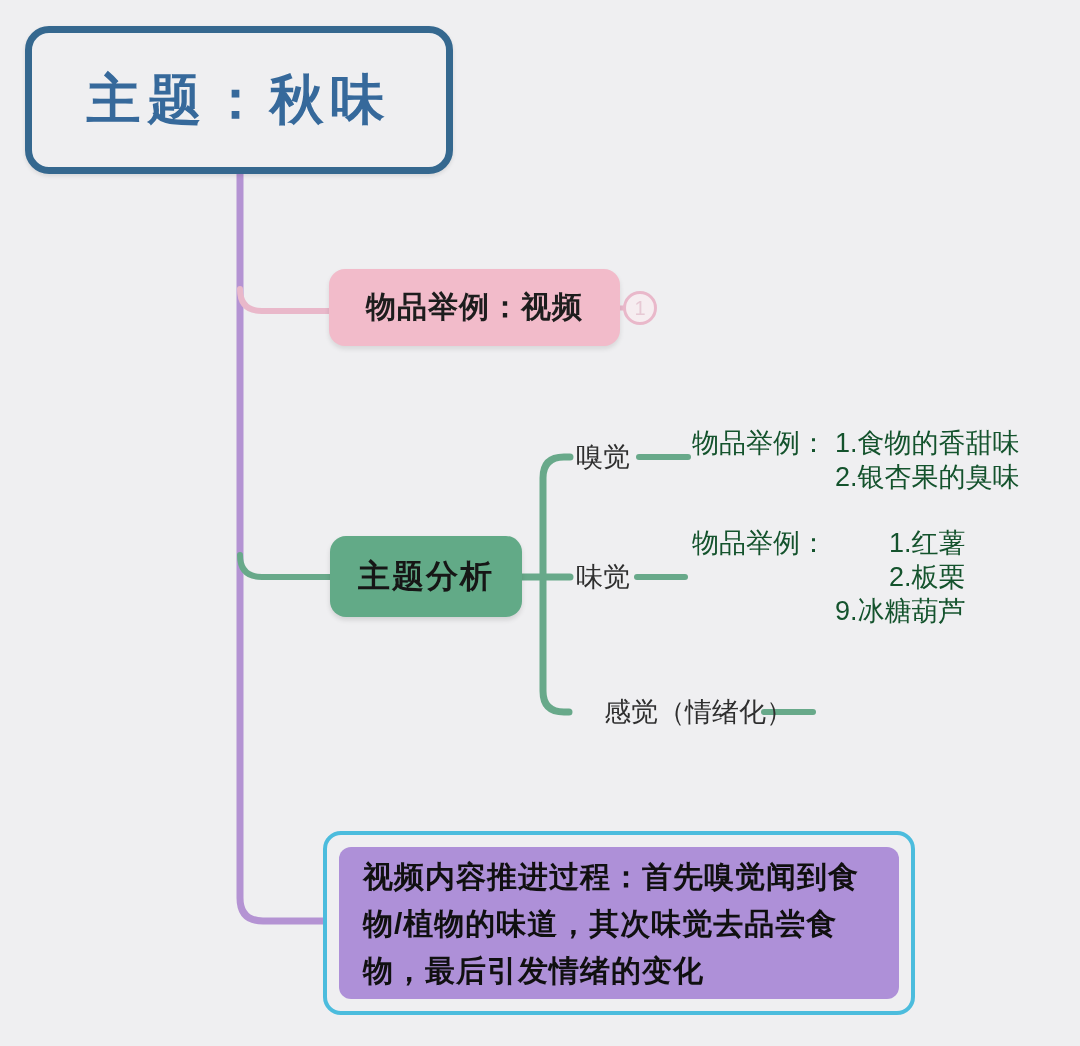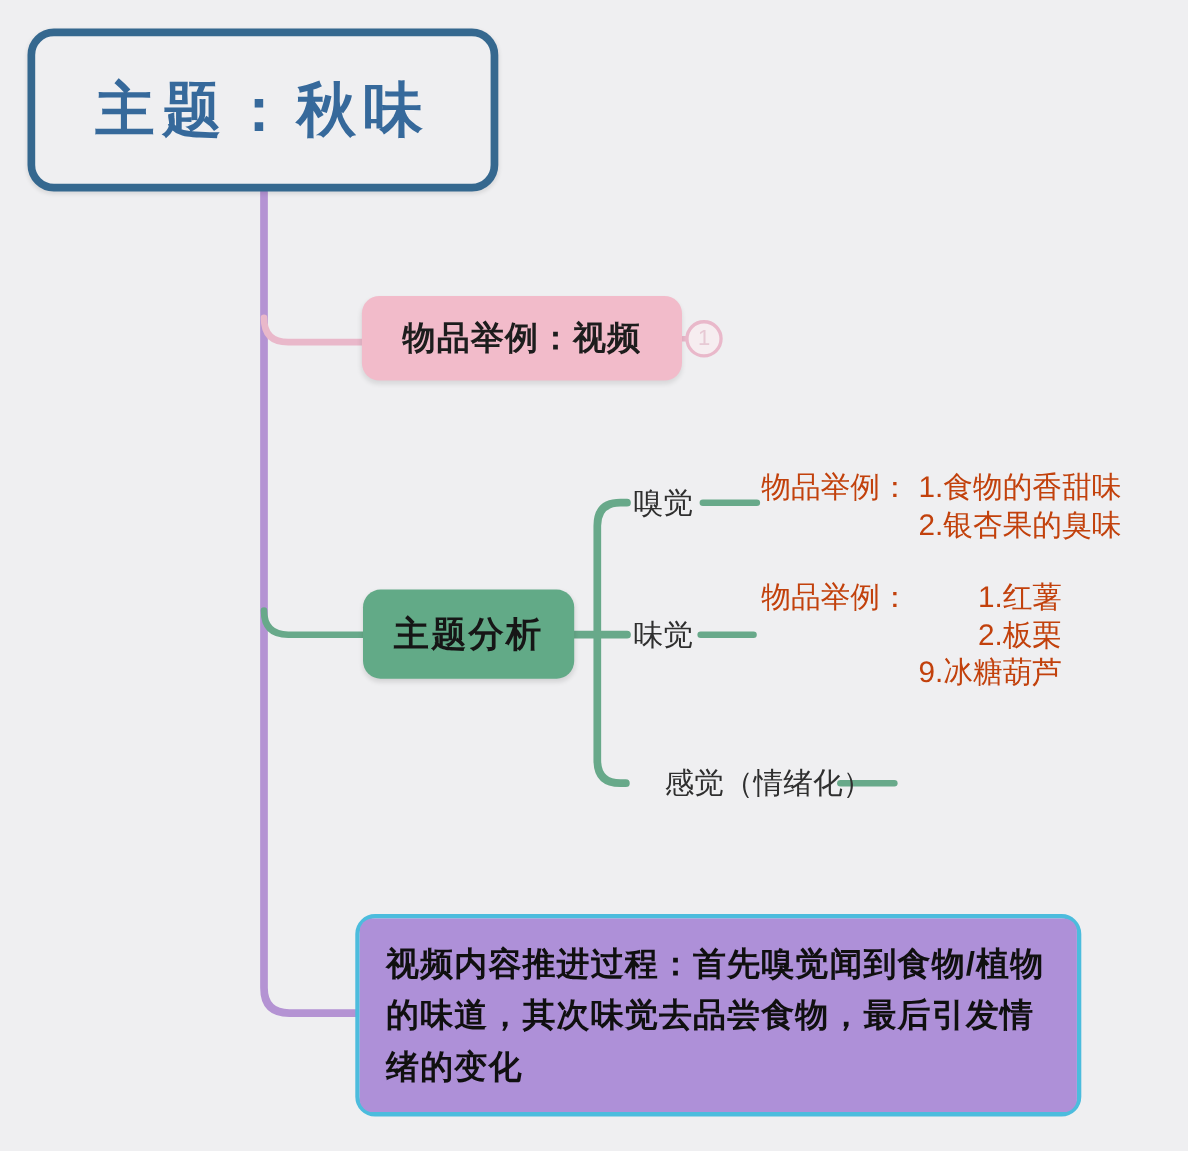--- a/index.html
+++ b/index.html
@@ -44,25 +44,25 @@
 
   .analysis-node{
     left:318px;top:536px;width:192px;height:81px;
     background:var(--green-fill,#62aa87);
     border-radius:16px;
     box-shadow:0 3px 5px rgba(0,0,0,.12);
     color:#161616;font-size:32px;font-weight:700;letter-spacing:2px;
   }
 
   .process-node{
-    left:311px;top:831px;width:660px;height:184px;
+    left:311px;top:831px;width:592px;height:184px;
     border:4px solid var(--cyan-border,#4cbcdd);
     border-radius:18px;
     background:var(--background,#efeff1);
-    padding:0;
+    padding:12px;
   }
   .process-inner{
     width:100%;height:100%;
     background:var(--purple-fill,#ae90d8);
     border-radius:12px;
     display:flex;align-items:center;
     box-sizing:border-box;
     padding:6px 26px 6px 24px;
   }
   .process-text{
@@ -72,21 +72,21 @@
   .branch-label{
     position:absolute;
     color:#2f2f2f;font-size:27px;font-weight:500;line-height:30px;white-space:nowrap;
   }
   .label-smell{left:564px;top:442px;}
   .label-taste{left:564px;top:562px;}
   .label-feeling{left:592px;top:697px;font-family:Liberation Serif, serif;}
 
   .anno{
     position:absolute;display:flex;align-items:flex-start;gap:8px;
-    color:#c2410c;font-size:27px;font-weight:500;line-height:34px;white-space:nowrap;
+    color:#14532d;font-size:27px;font-weight:500;line-height:34px;white-space:nowrap;
   }
   .anno-smell{left:680px;top:426px;}
   .anno-taste{left:680px;top:526px;}
   .anno-feeling{left:808px;top:661px;}
   .anno .items{display:flex;flex-direction:column;align-items:flex-end;}
 </style>
 </head>
 <body>
 
 <div class="canvas">

